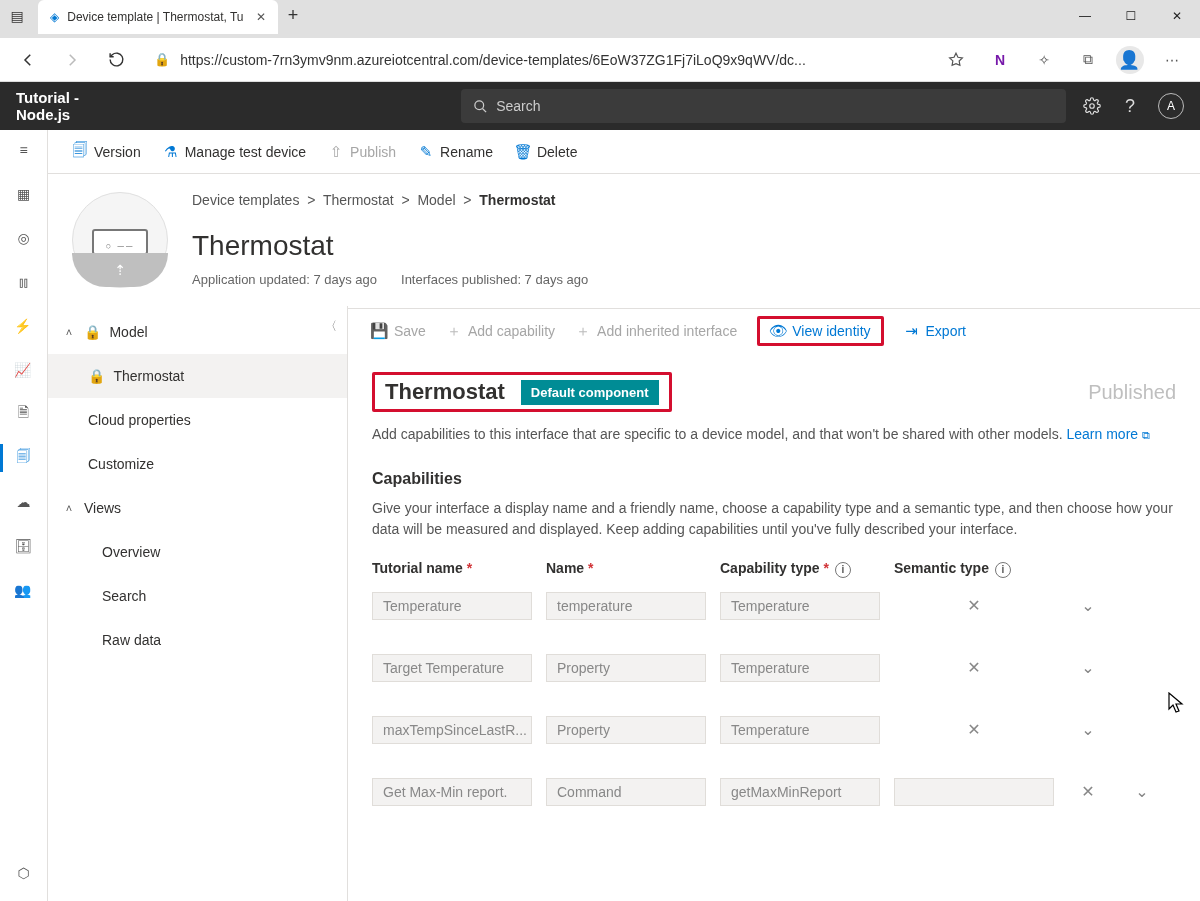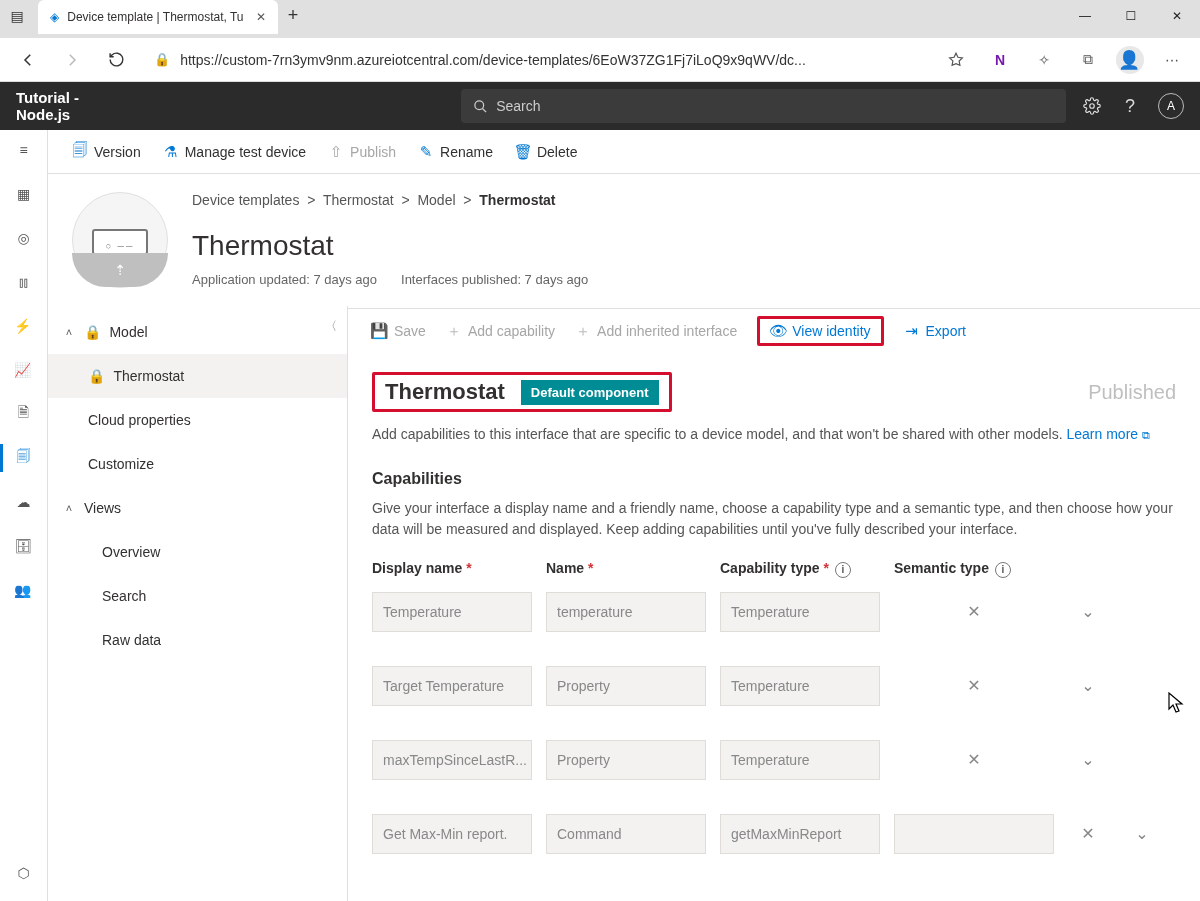--- a/index.html
+++ b/index.html
@@ -93,21 +93,21 @@
   .desc a { color: var(--accent); text-decoration:none;}
   .ext-ic { font-size:11px; color: var(--accent);}
   .caps-h { font-size:16px; font-weight:600; margin-top:28px;}
   .caps-d { font-size:14px; color:#555; margin-top:10px; line-height:1.5;}
 
   .grid { margin-top:20px; }
   .grid-head { display:grid; grid-template-columns: 160px 160px 160px 160px 40px 40px; gap:14px; font-size:14px; color:#323130; margin-bottom:14px; font-weight:600;}
   .grid-head .req::after { content:" *"; color:#d13438; font-weight:600;}
   .info { display:inline-flex; width:16px; height:16px; border:1px solid #777; border-radius:50%; align-items:center; justify-content:center; font-size:10px; color:#555; margin-left:6px;}
   .grid-row { display:grid; grid-template-columns: 160px 160px 160px 160px 40px 40px; gap:14px; align-items:center; margin-bottom:34px;}
-  .cell-input { height:40px; background:#f3f2f1; border:1px solid #e0ddd9; padding:0 10px; font-size:14px; color:#888; display:flex; align-items:center; overflow:hidden; white-space:nowrap; text-overflow:ellipsis;}
+  .cell-input { height:28px; background:#f3f2f1; border:1px solid #e0ddd9; padding:0 10px; font-size:14px; color:#888; display:flex; align-items:center; overflow:hidden; white-space:nowrap; text-overflow:ellipsis;}
   .row-ic { color:#888; font-size:16px; display:flex; align-items:center; justify-content:center;}
 
   .cursor { position:absolute; left:820px; top:386px; font-size:18px; pointer-events:none;}
   svg { display:block; }
 </style>
 </head>
 <body>
 
 <div class="browser-chrome">
   <div class="tabstrip-wrap">
@@ -321,21 +321,21 @@
   <div class="desc">
     <span>Add capabilities to this interface that are specific to a device model, and that won't be shared with other models. </span>
     <a href="#"><span>Learn more</span> <span class="ext-ic">⧉</span></a>
   </div>
 
   <div class="caps-h">Capabilities</div>
   <div class="caps-d">Give your interface a display name and a friendly name, choose a capability type and a semantic type, and then choose how your data will be measured and displayed. Keep adding capabilities until you've fully described your interface.</div>
 
   <div class="grid">
     <div class="grid-head">
-      <div class="req">Display name</div>
+      <div class="req">Tutorial name</div>
       <div class="req">Name</div>
       <div><span class="req">Capability type</span><span class="info">i</span></div>
       <div><span>Semantic type</span><span class="info">i</span></div>
       <div></div>
         <div></div>
     </div>
 
     <div class="grid-row">
       <div class="cell-input">Temperature</div>
       <div class="cell-input">temperature</div>

